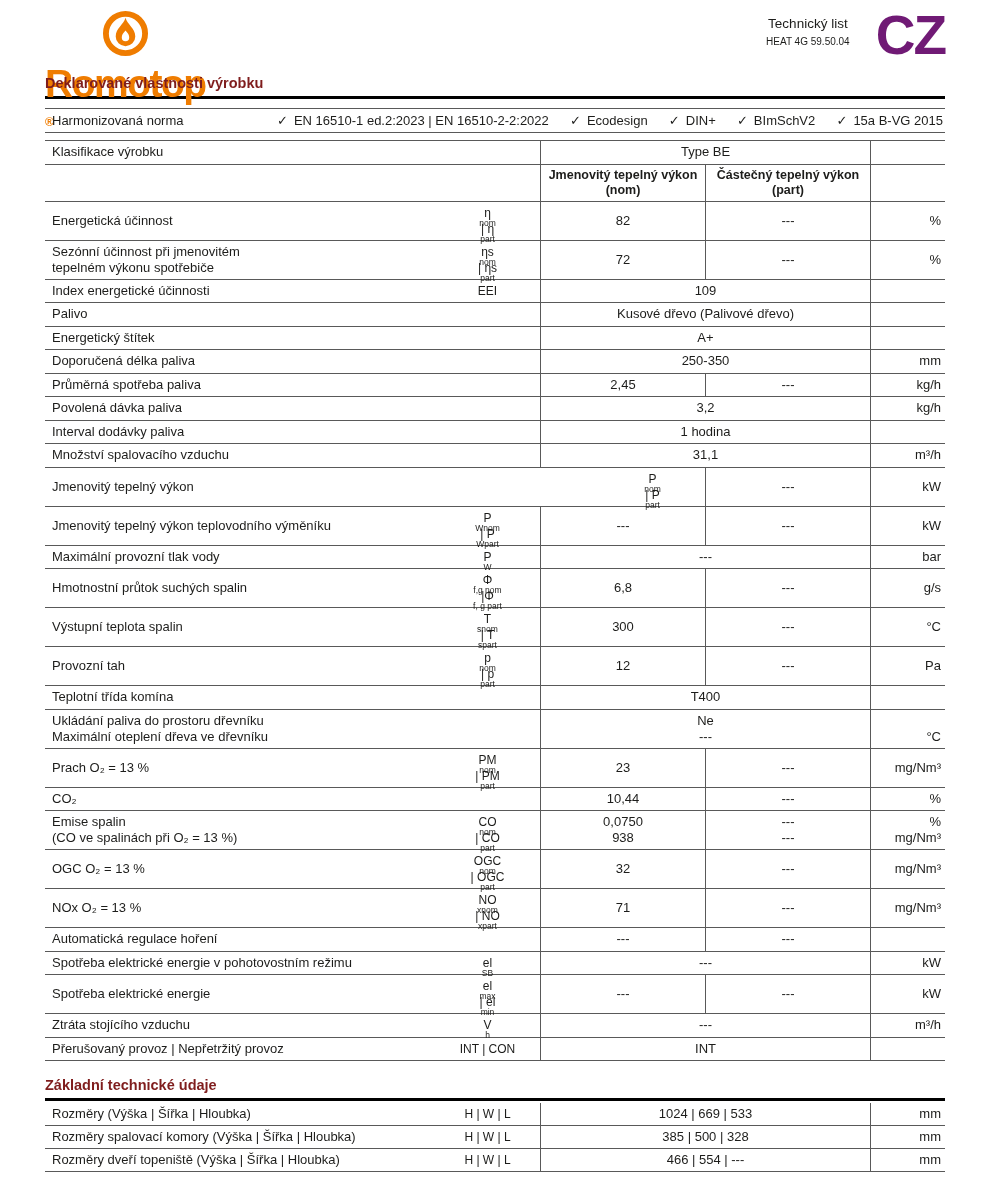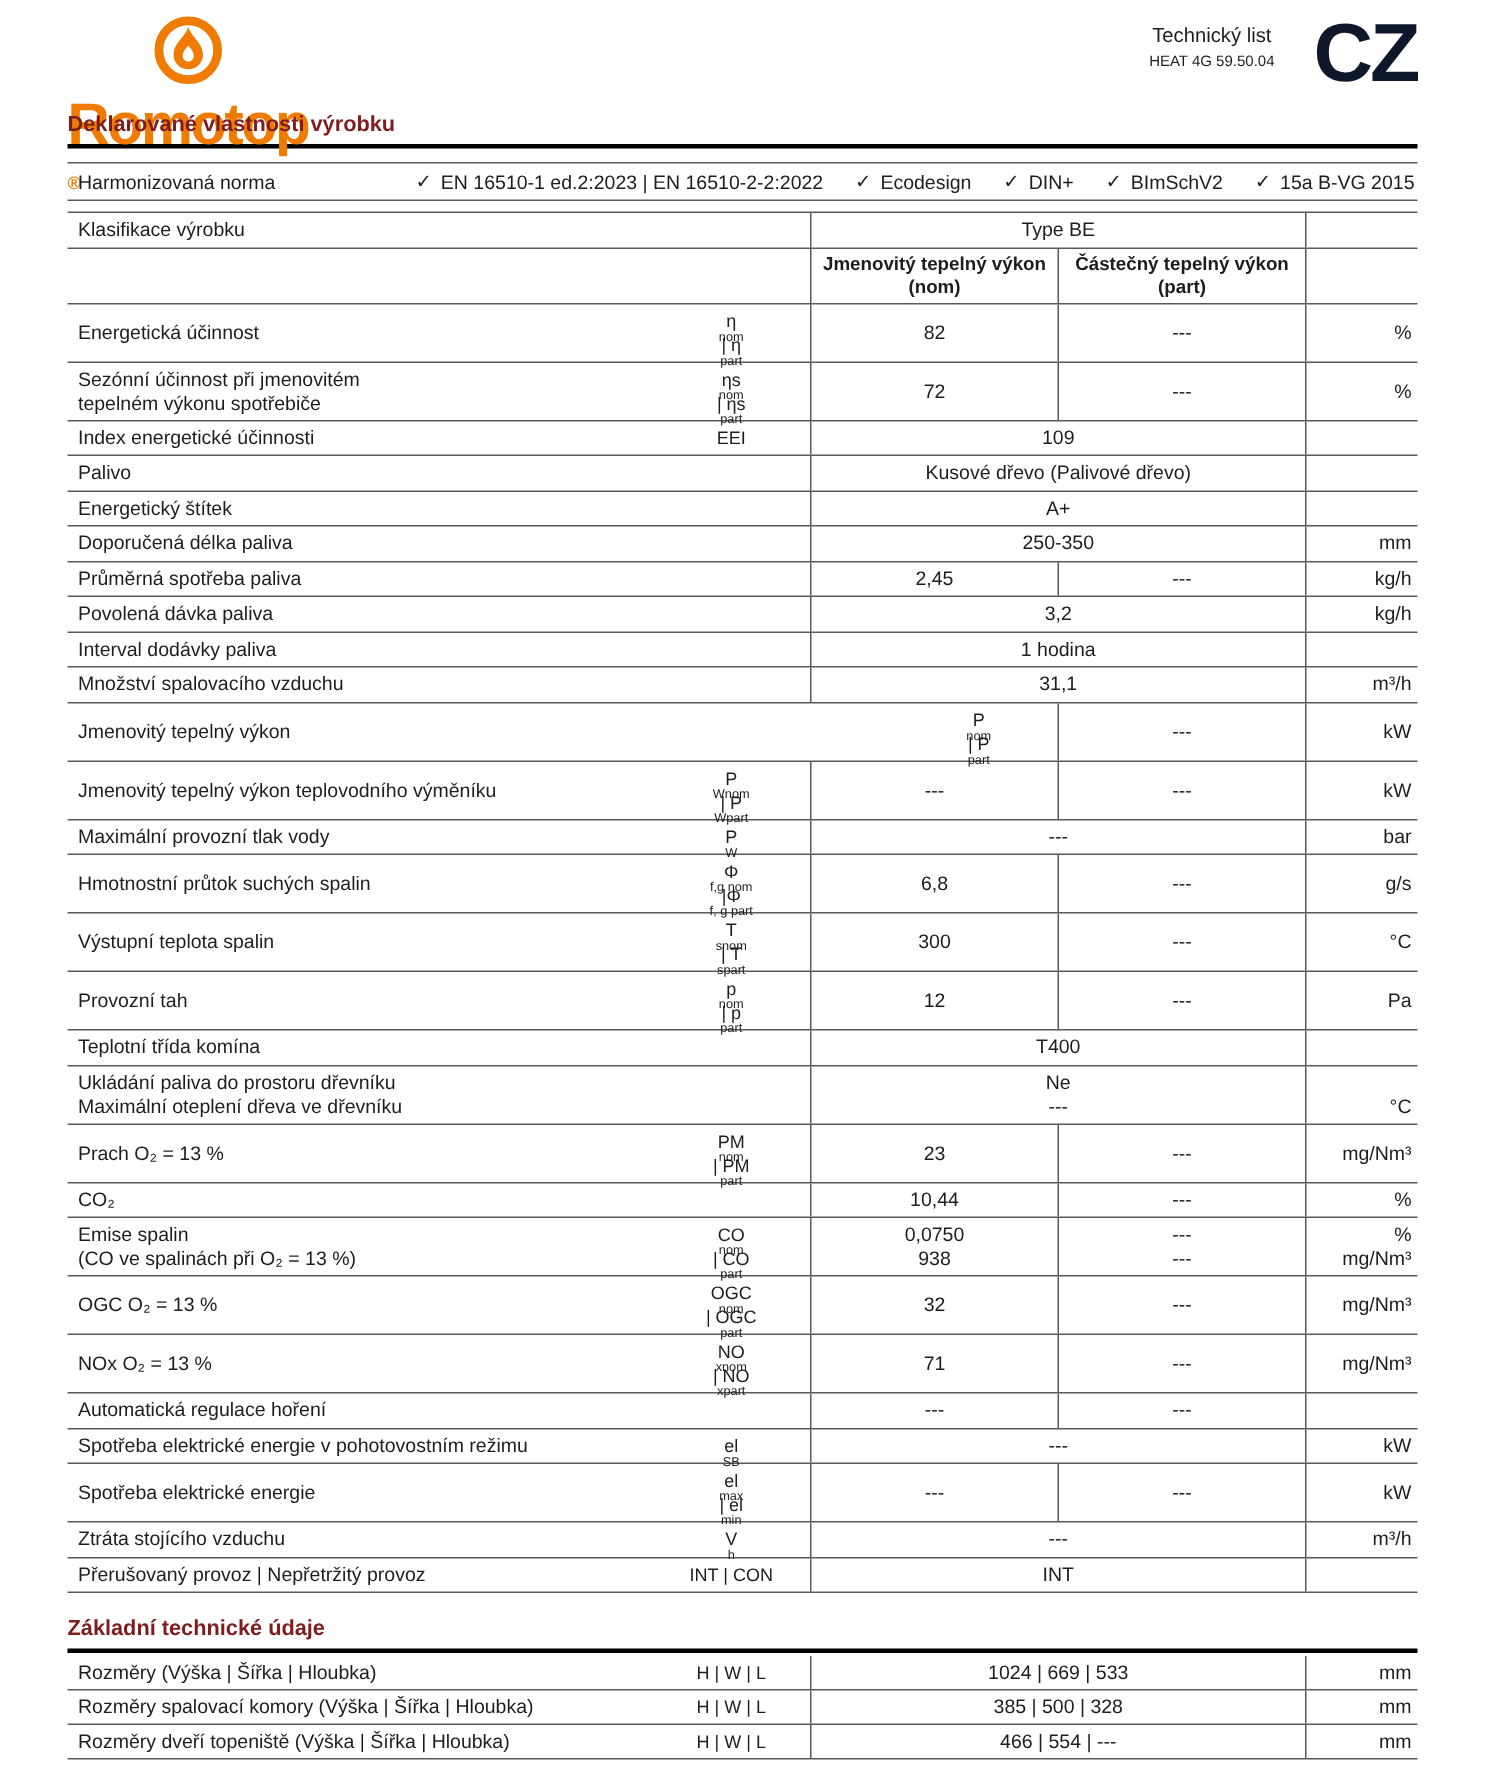--- a/index.html
+++ b/index.html
@@ -13,21 +13,21 @@
 
   
   .hdr { display:flex; align-items:flex-start; padding-top:10px; height:60px; }
   .logo { display:flex; align-items:center; gap:3px;flex-direction:column; }
   .logo svg { width:47px; height:47px; display:block; }
   .brand { font-size:39px; font-weight:bold; color:#EF7C00; letter-spacing:-1.5px; line-height:47px; }
   .reg { font-size:12px; color:#EF7C00; font-weight:bold; align-self:flex-start; margin-top:5px; }
   .doc-meta { margin-left:auto; text-align:center; padding-top:5px; line-height:18px; }
   .doc-type { font-size:13.5px; }
   .model { font-size:10px; font-weight:normal; }
-  .lang { font-size:55px; font-weight:bold; color:#0f172a; line-height:50px; margin-left:26px; letter-spacing:-2px; }
+  .lang { font-size:55px; font-weight:bold; color:#701a75; line-height:50px; margin-left:26px; letter-spacing:-2px; }
 
   
   .section-title { font-size:14.5px; font-weight:bold; color:#7f1d1d; padding:3px 0 5px 0;
                    border-bottom:3px solid #000; margin-top:12px; }
 
   
   .norm-row { display:flex; align-items:center; min-height:25px; margin-top:9px; padding:4px 0;
               border-top:1px solid #595959; border-bottom:1px solid #595959; font-size:13px; }
   .norm-label { width:232px; padding-left:7px; flex:none; }
   .norm-items { flex:1; display:flex; justify-content:space-between; align-items:center; padding-right:2px; }

